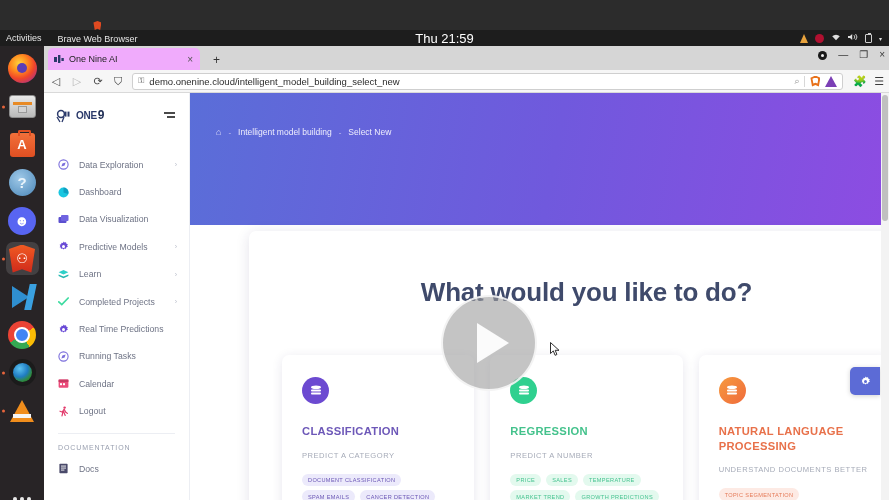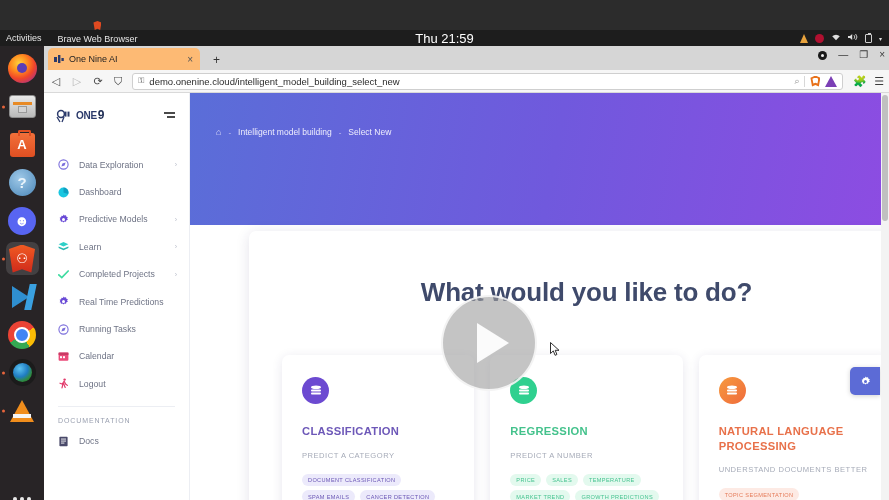--- a/index.html
+++ b/index.html
@@ -102,21 +102,21 @@
   
   .i-apps { display:grid; grid-template-columns: repeat(3,4px); grid-auto-rows:4px; gap:3px; }
   .i-apps i { width:4px; height:4px; border-radius:50%; background:#e8e8e8; display:block; }
   .dock-spacer { flex: 1 1 auto; }
 
   
   #browser { position: absolute; top: 16px; left: 44px; width: 845px; height: 484px;
     background: #f2f2f2; }
   
   #tabstrip { height: 24px; background: #d6d6d6; display: flex; align-items: flex-end; position: relative; }
-  .tab { margin-left: 4px; height: 22px; min-width: 152px; background: #fdba74;
+  .tab { margin-left: 4px; height: 22px; min-width: 152px; background: #f0abfc;
     border-radius: 5px 5px 0 0; display:flex; align-items:center; padding: 0 5px; gap:5px; }
   .tab-fav { width: 11px; height: 11px; display:flex; align-items:center; justify-content:center; }
   .tab-fav svg { display:block; }
   .tab-title { font-size: 9px; color: #222; flex: 1; white-space: nowrap; overflow: hidden; }
   .tab-close { font-size: 10px; color: #555; cursor: default; padding: 0 2px; }
   .tab-new { margin-left: 8px; font-size: 12px; color: #333; padding: 0 5px 3px 5px; }
   .win-ctrls { position: absolute; right: 4px; top: 4px; display: flex; align-items: center; gap: 11px; }
   .wc { font-size: 10px; color: #3a3a3a; line-height: 1; }
   .wc-rec { width: 9px; height: 9px; border-radius: 50%; background: #1a1a1a;
     display: flex; align-items: center; justify-content: center; }
@@ -404,20 +404,30 @@
             <span class="nav-ico">
               <svg width="11" height="11" viewBox="0 0 11 11">
                   <circle cx="5.5" cy="5.5" r="5" fill="#19c6e0"></circle>
                   <path d="M5.5 5.5 L5.5 0.5 A5 5 0 0 1 10.2 7 Z" fill="#0f9fc2"></path>
                 </svg>
             </span>
             <span class="nav-label">Dashboard</span>
             <span class="nav-chev"></span>
           </div>
 
+          <div class="nav-item">
+            <span class="nav-ico">
+              <svg width="11" height="11" viewBox="0 0 11 11">
+                  <rect x="0.5" y="3" width="8" height="6" rx="1" fill="#5b50cf"></rect>
+                  <rect x="3" y="1" width="7.5" height="6" rx="1" fill="#6f63e0"></rect>
+                </svg>
+            </span>
+            <span class="nav-label">Data Visualization</span>
+            <span class="nav-chev"></span>
+          </div>
 
           <div class="nav-item">
             <span class="nav-ico">
               <svg width="11" height="11" viewBox="0 0 11 11">
                   <path d="M5.5 0.4l1 1.2 1.5-.4.4 1.5 1.5.5-.8 1.3.8 1.3-1.5.5-.4 1.5-1.5-.4-1 1.2-1-1.2-1.5.4-.4-1.5L1.6 6.3l.8-1.3-.8-1.3 1.5-.5.4-1.5 1.5.4z" fill="#6a4bd6"></path>
                   <circle cx="5.5" cy="5.4" r="1.5" fill="#fff"></circle>
                 </svg>
             </span>
             <span class="nav-label">Predictive Models</span>
             <span class="nav-chev">›</span>

